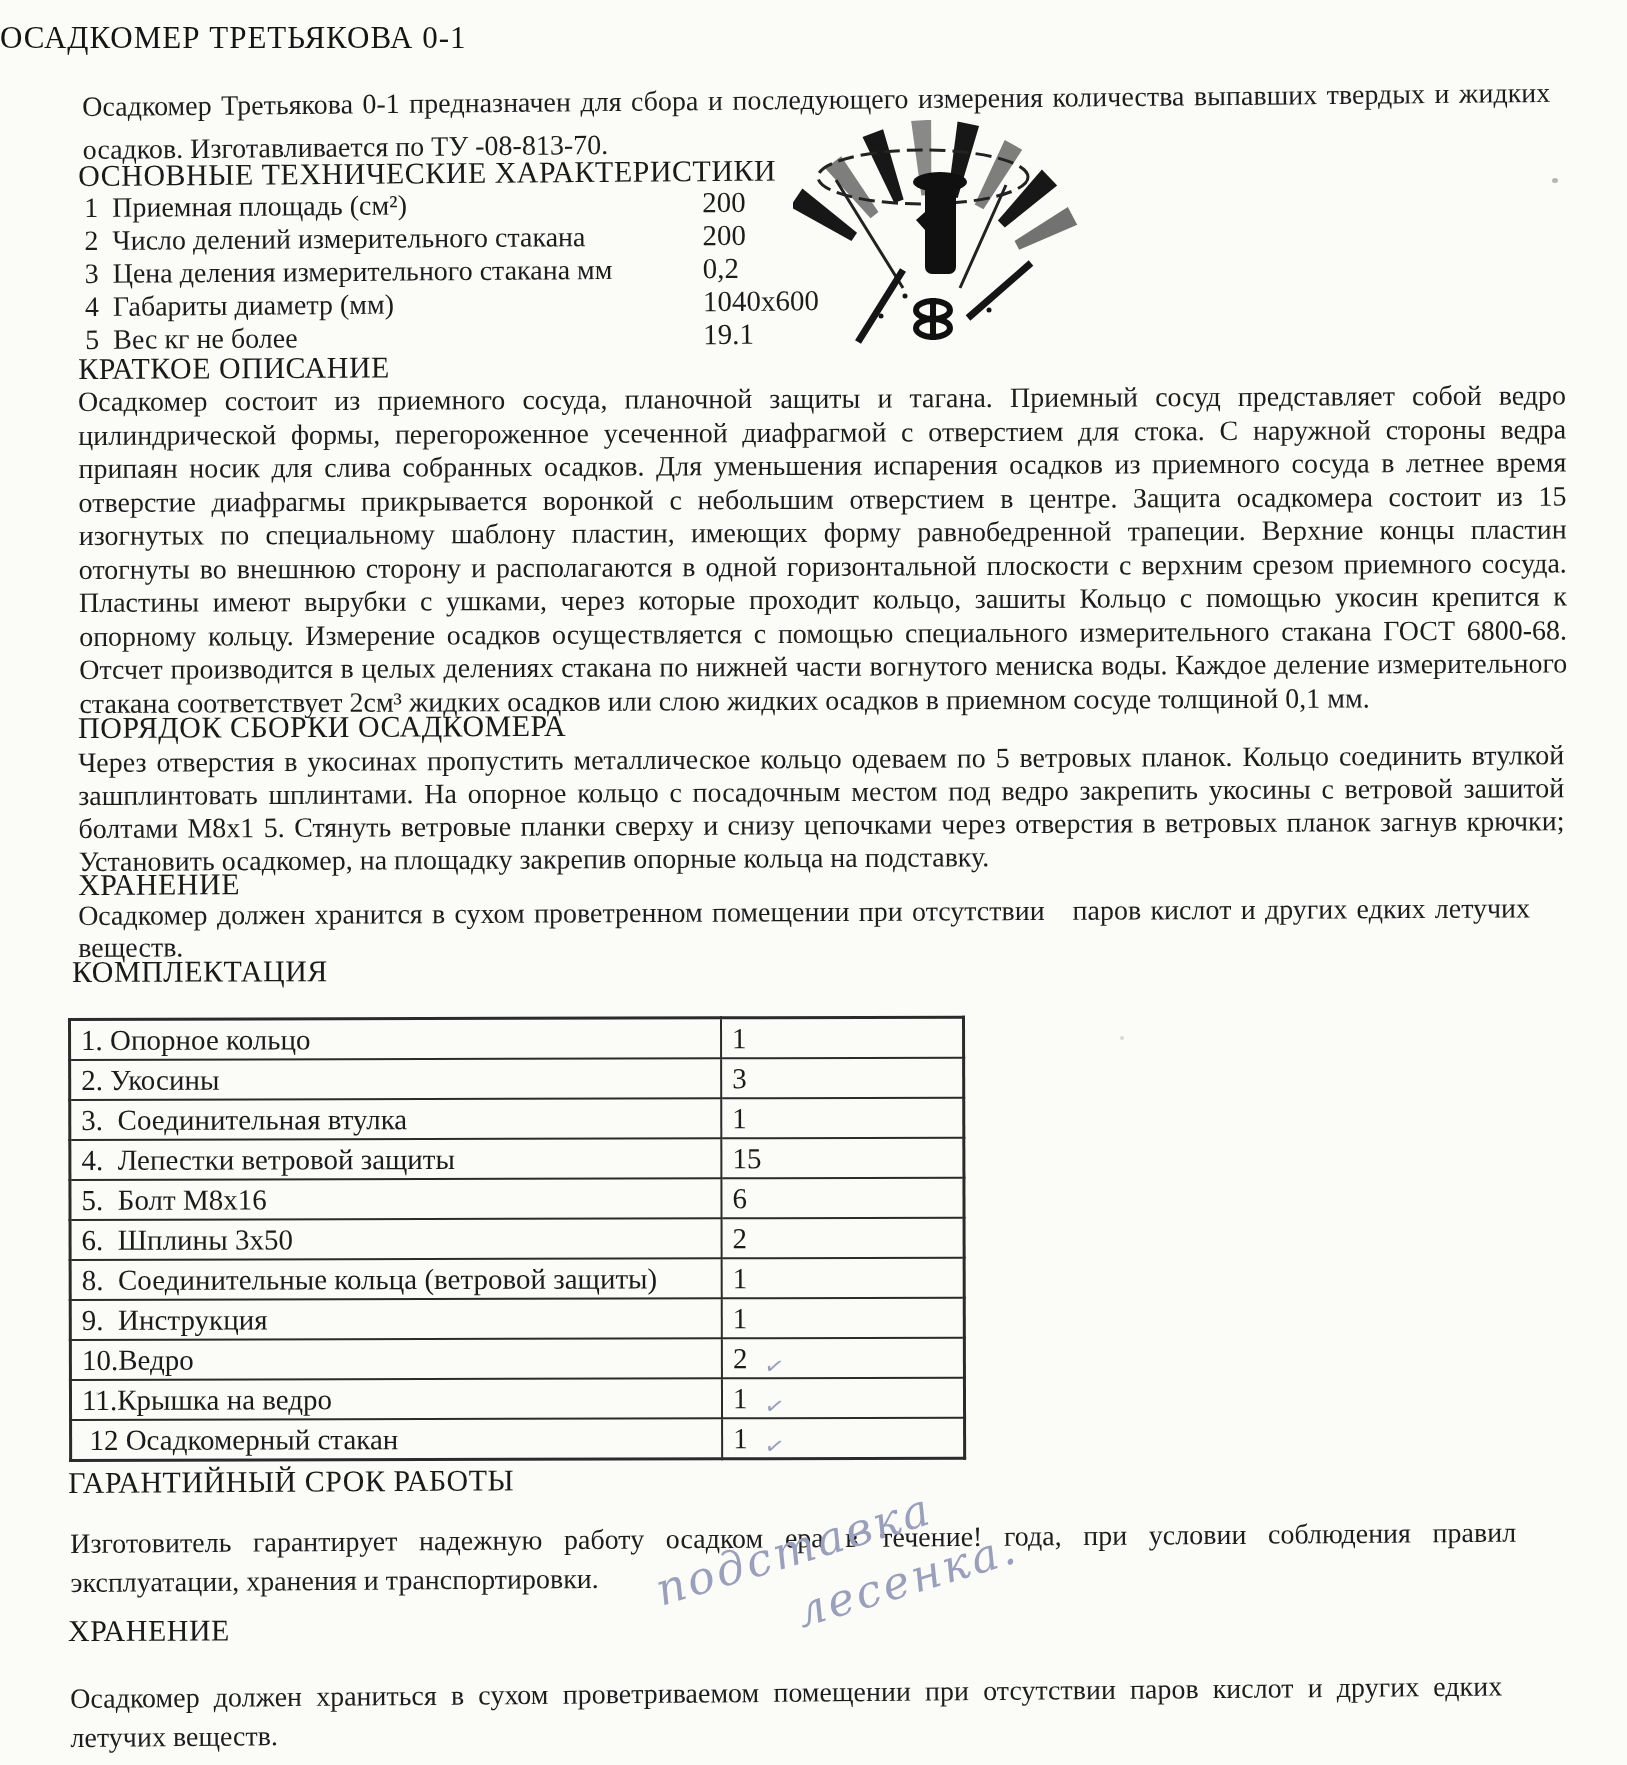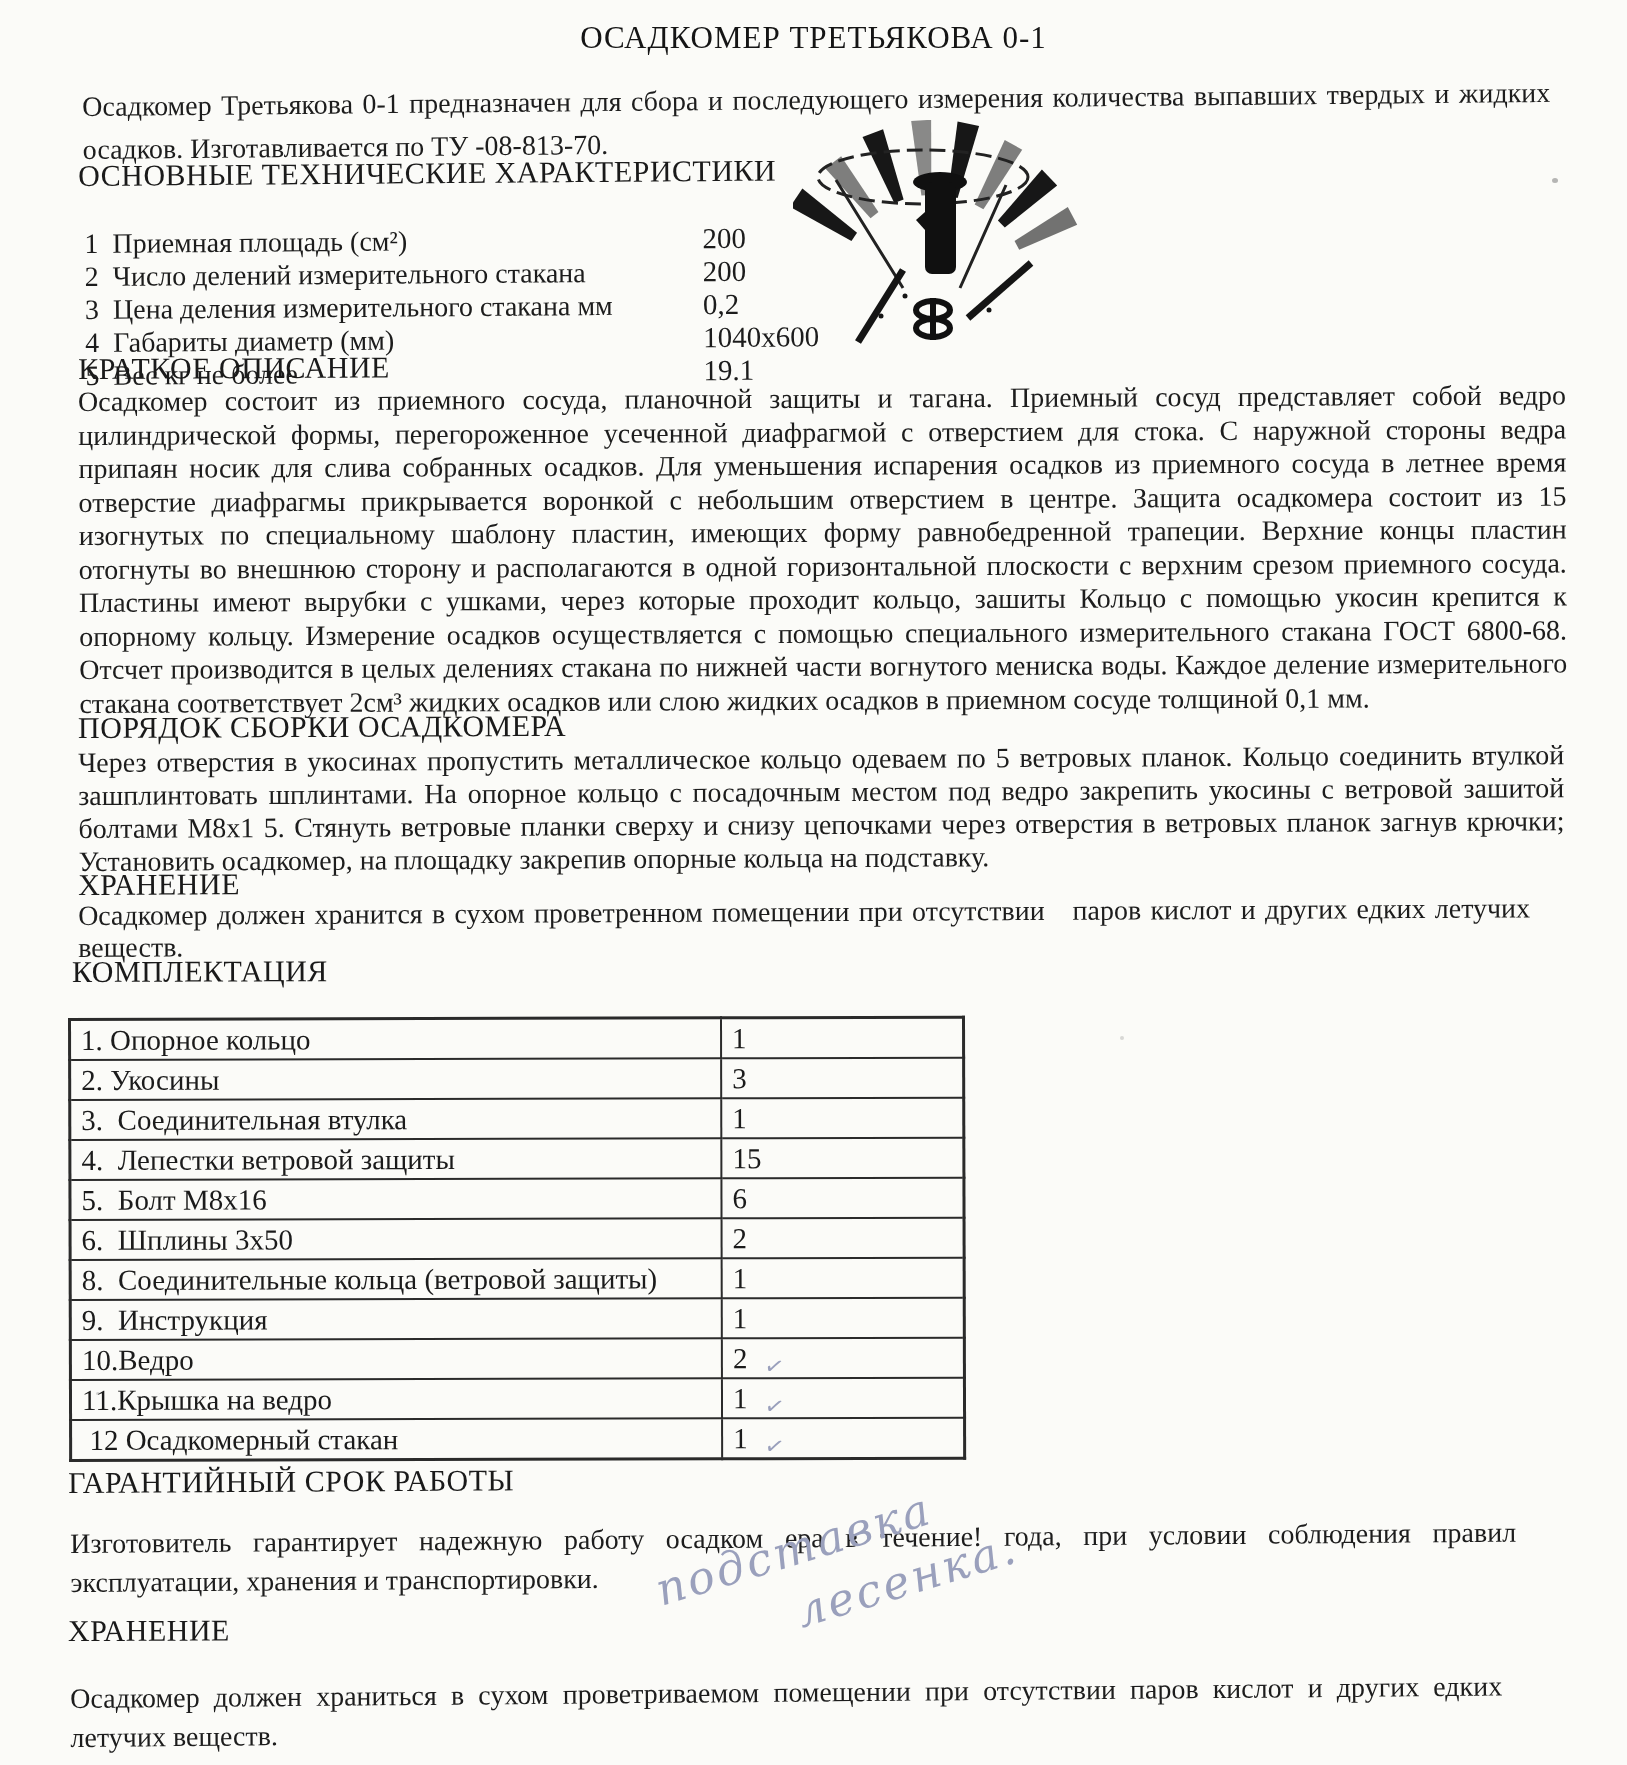--- a/index.html
+++ b/index.html
@@ -12,39 +12,39 @@
     position: relative;
     width: 1627px; height: 1765px;
     background: #fbfbf8;
     color: #1c1c1c;
     overflow: hidden;
   }
   .abs { position: absolute; transform-origin: left top; }
   .pre { white-space: pre-wrap; }
   .title {
     top: 20px; left: 0; width: 100%;
-    text-align: center;
+    text-align: left;
     font-size: 31px; letter-spacing: 1px;
     color: #151515;
   }
   .heading {
     font-size: 30px; letter-spacing: 0.5px;
     color: #1a1a1a;
   }
   .para {
     font-size: 28px;
     text-align: justify;
     color: #1d1d1d;
   }
   .intro       { top: 85px;  left: 82px; width: 1468px; line-height: 43px; transform: rotate(-0.55deg); }
   .h-specs     { top: 159px; left: 78px; transform: rotate(-0.45deg); }
   .specs       { top: 191px; left: 84px; width: 860px; transform: rotate(-0.45deg); }
   .spec-row    { display: flex; height: 33px; align-items: baseline; }
   .spec-label  { width: 618px; font-size: 28px; }
-  .spec-value  { font-size: 29px; margin-top: 36px; }
+  .spec-value  { font-size: 29px; }
   .gauge       { top: 120px; left: 793px; width: 322px; height: 238px; }
   .h-desc      { top: 352px; left: 78px; transform: rotate(-0.3deg); }
   .desc        { top: 385px; left: 78px; width: 1488px; line-height: 33.5px; transform: rotate(-0.25deg); }
   .h-assembly  { top: 711px; left: 78px; transform: rotate(-0.25deg); }
   .assembly    { top: 746px; left: 78px; width: 1486px; line-height: 33px; transform: rotate(-0.3deg); }
   .h-storage   { top: 868px; left: 78px; transform: rotate(-0.3deg); }
   .storage     { top: 900px; left: 78px; width: 1452px; line-height: 32px; transform: rotate(-0.3deg); }
   .h-equip     { top: 955px; left: 72px; transform: rotate(-0.2deg); }
   table.equip {
     position: absolute; top: 1018px; left: 68px;

